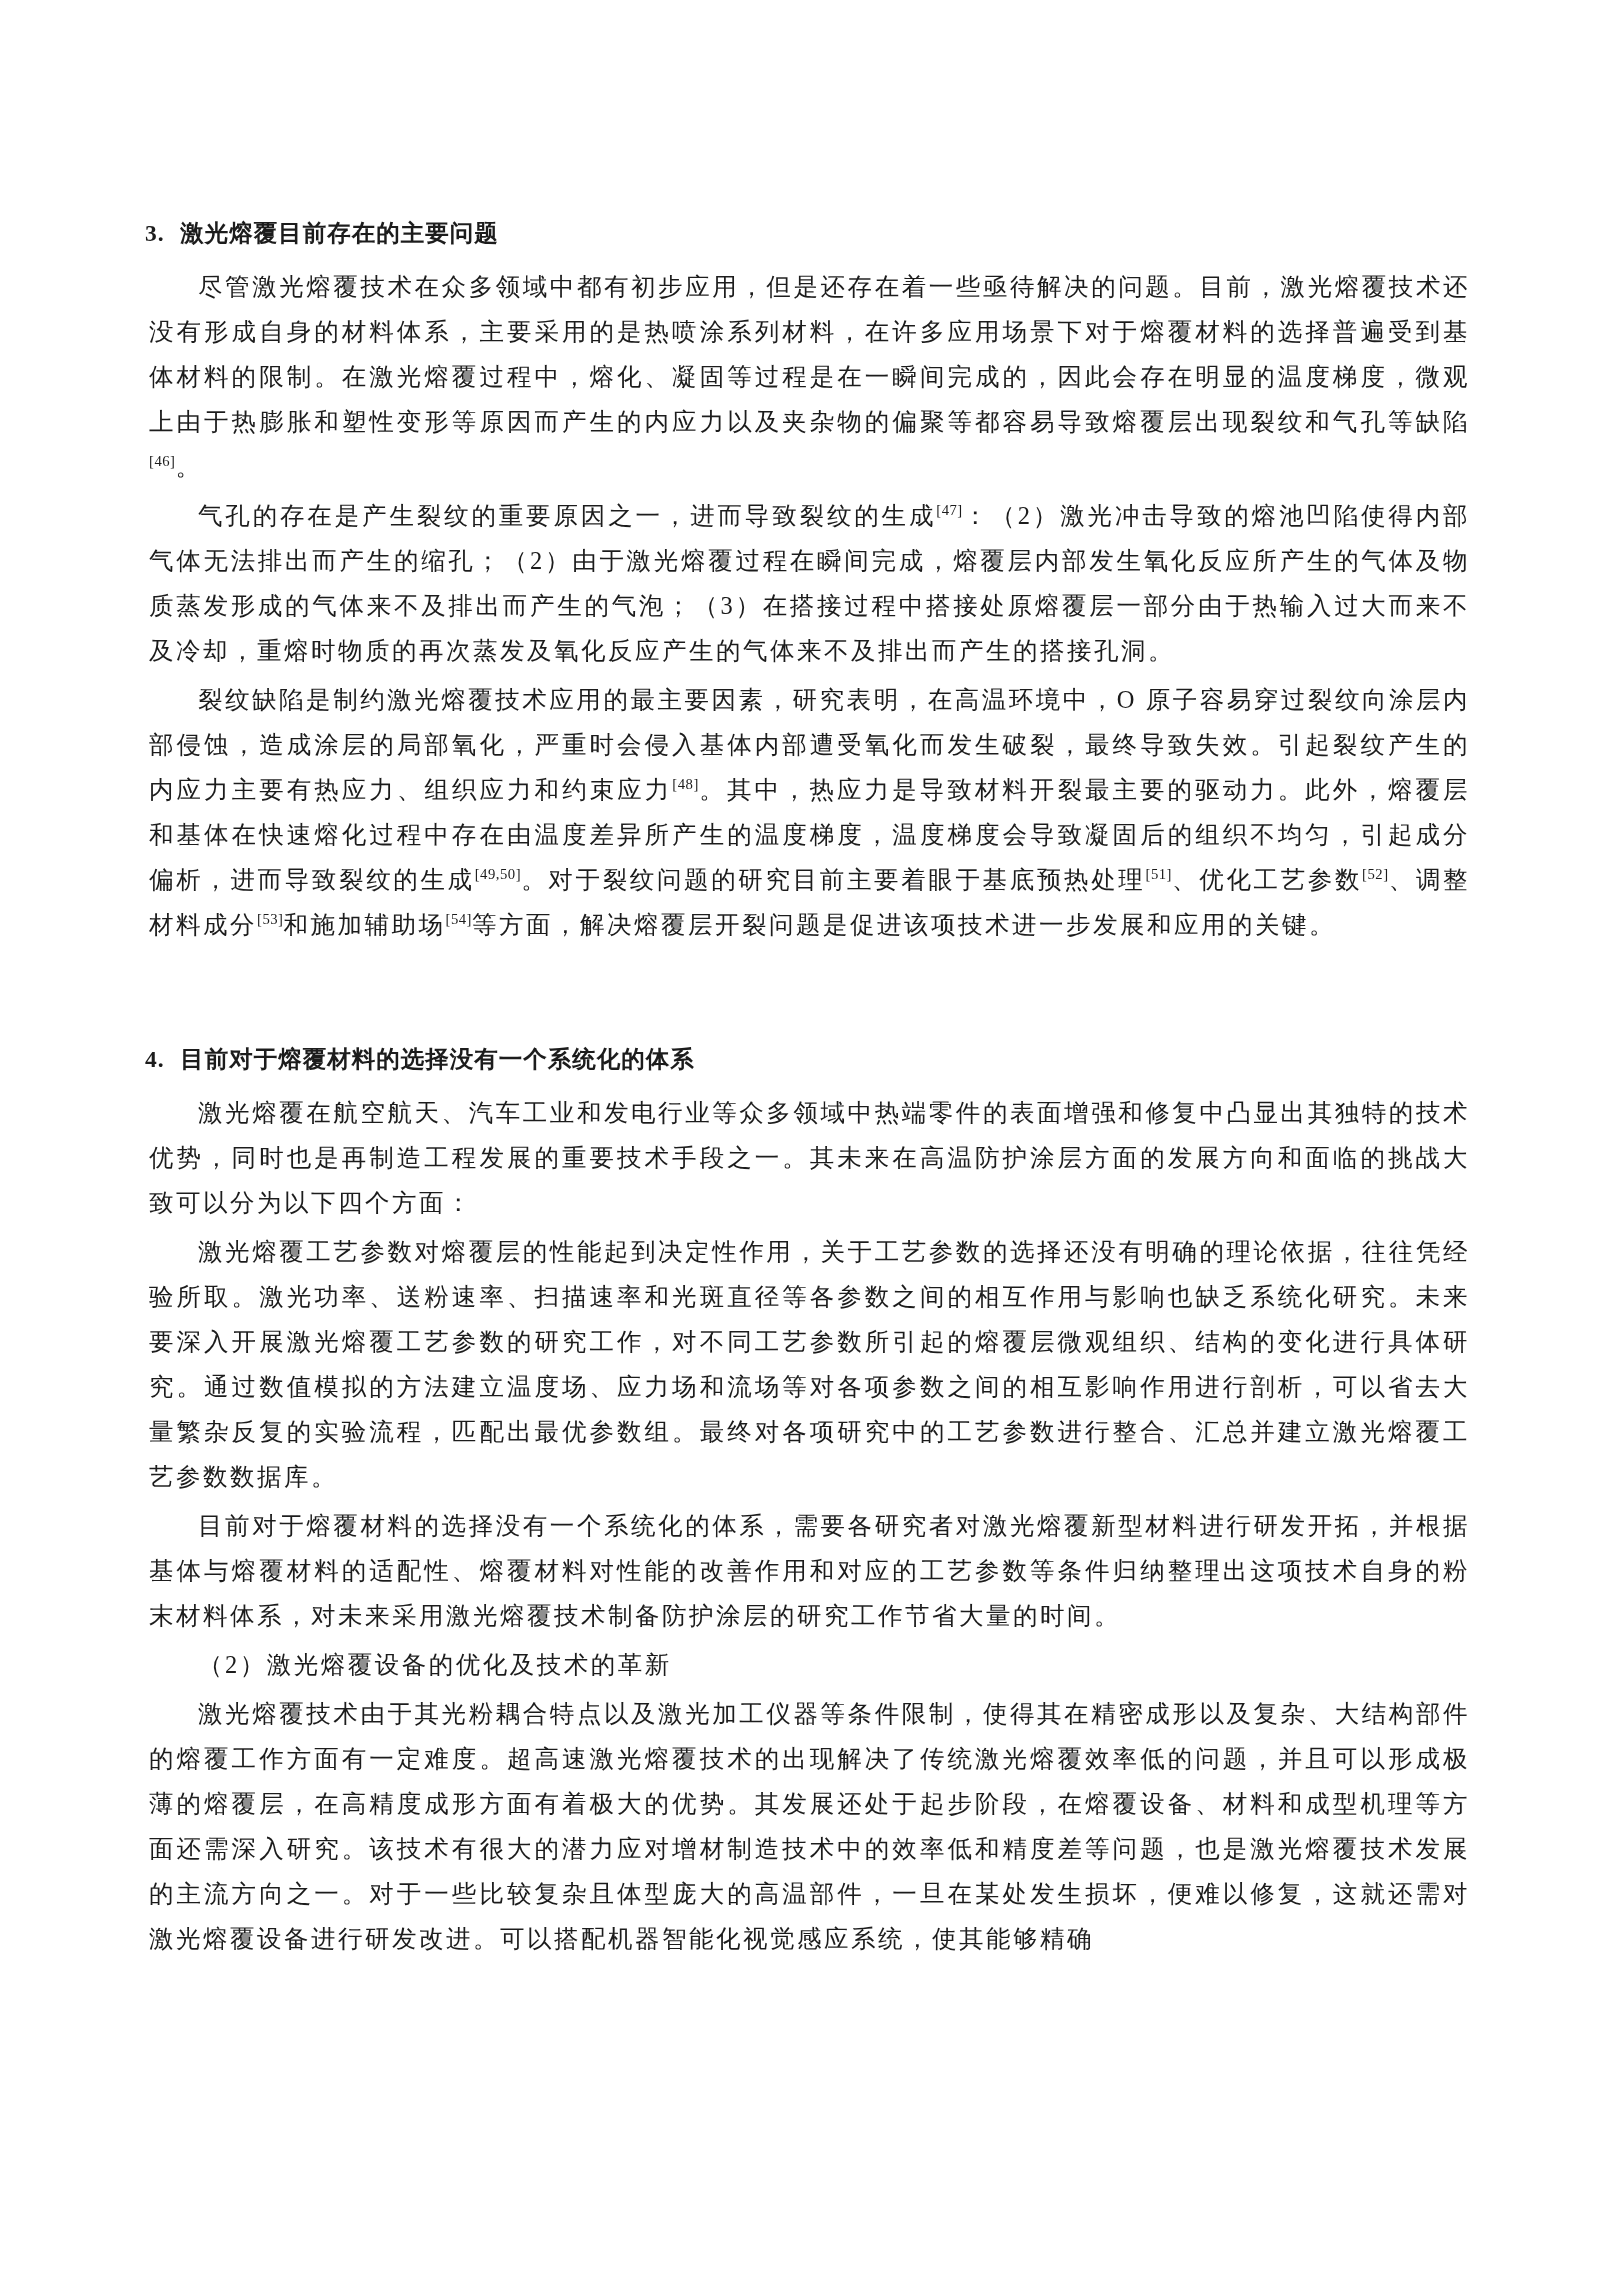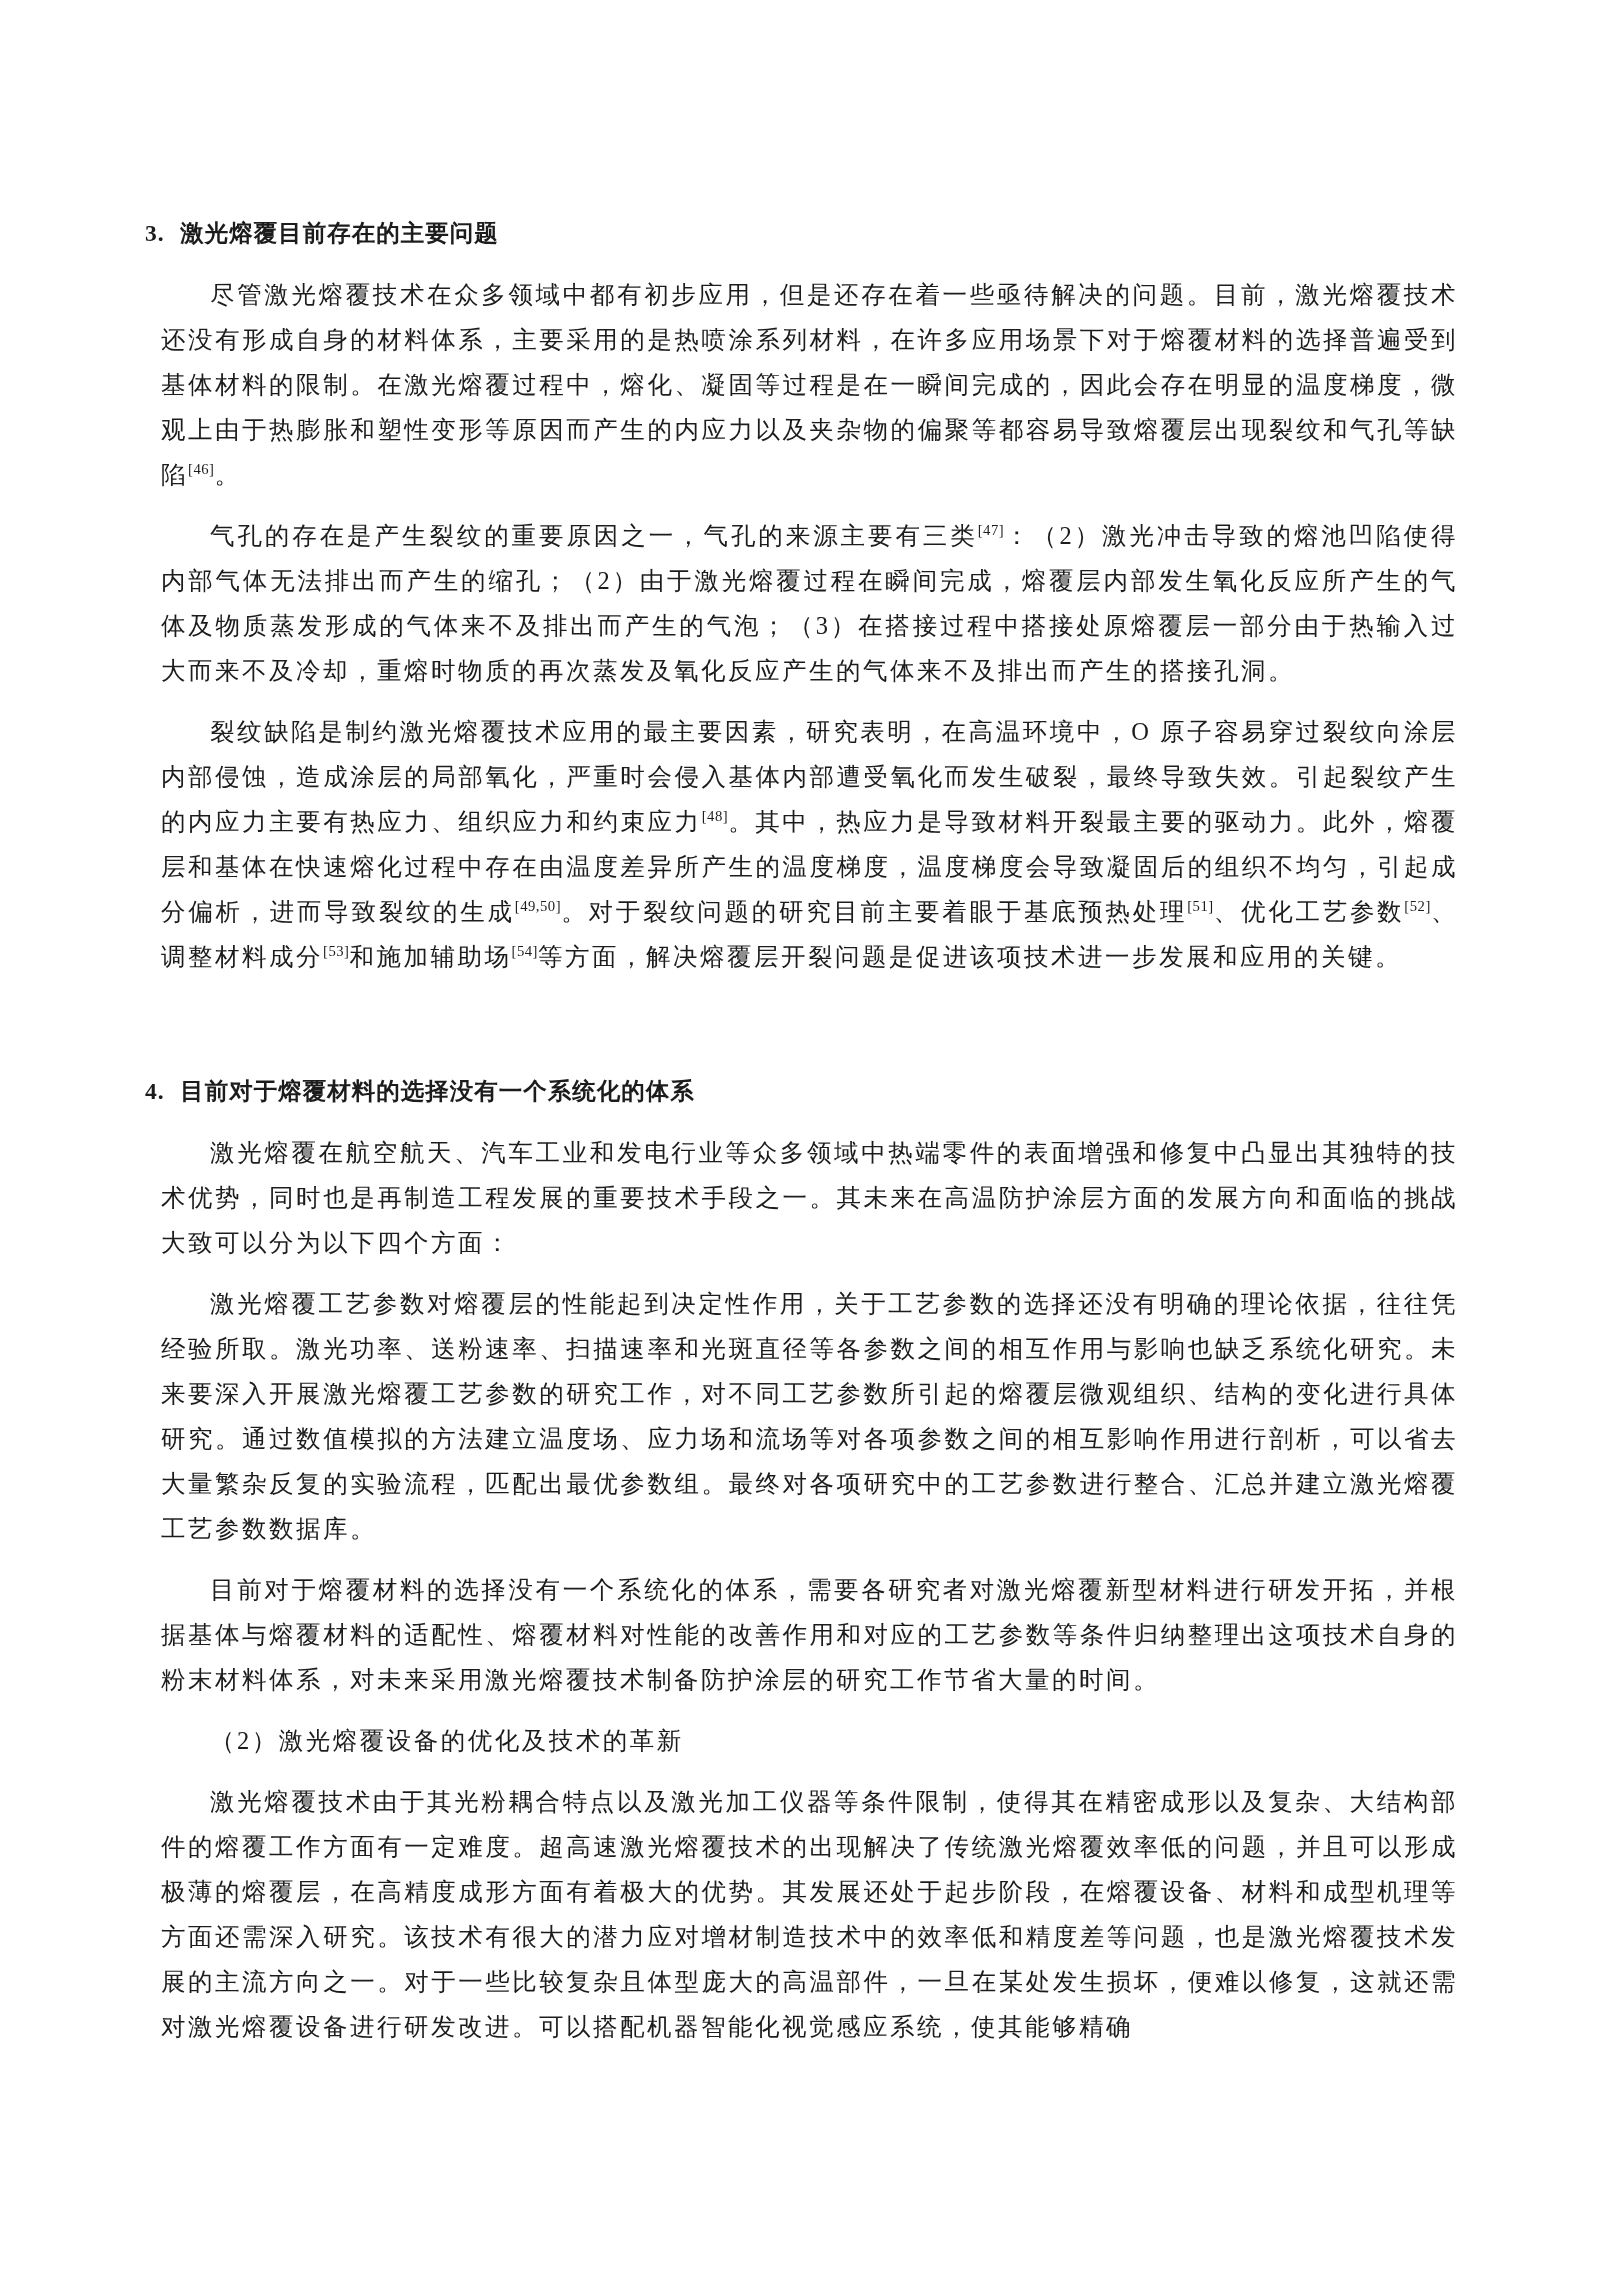--- a/index.html
+++ b/index.html
@@ -35,21 +35,21 @@
   }
   section + section {
     margin-top: 90px;
   }
   .para {
     font-size: 24.5px;
     line-height: 45px;
     letter-spacing: 2.5px;
     text-align: justify;
     text-indent: 2em;
-    margin: 16px;
+    margin: 4px;
   }
   .para sup.cite {
     font-size: 14.7px;
     letter-spacing: 0.5px;
     line-height: 0;
     vertical-align: super;
   }
   .footer {
     position: absolute;
     left: 0;
@@ -64,21 +64,21 @@
 <body>
 
 <div class="page">
   <main class="content">
 
     <section>
       <h2 class="sec-heading">
         <span class="sec-num">3.</span><span class="sec-title">激光熔覆目前存在的主要问题</span>
       </h2>
       <p class="para"><span>尽管激光熔覆技术在众多领域中都有初步应用，但是还存在着一些亟待解决的问题。目前，激光熔覆技术还没有形成自身的材料体系，主要采用的是热喷涂系列材料，在许多应用场景下对于熔覆材料的选择普遍受到基体材料的限制。在激光熔覆过程中，熔化、凝固等过程是在一瞬间完成的，因此会存在明显的温度梯度，微观上由于热膨胀和塑性变形等原因而产生的内应力以及夹杂物的偏聚等都容易导致熔覆层出现裂纹和气孔等缺陷</span><sup class="cite">[46]</sup><span>。</span></p>
-      <p class="para"><span>气孔的存在是产生裂纹的重要原因之一，气孔的来源主要有三类</span><sup class="cite">[47]</sup><span>：（2）激光冲击导致的熔池凹陷使得内部气体无法排出而产生的缩孔；（2）由于激光熔覆过程在瞬间完成，熔覆层内部发生氧化反应所产生的气体及物质蒸发形成的气体来不及排出而产生的气泡；（3）在搭接过程中搭接处原熔覆层一部分由于热输入过大而来不及冷却，重熔时物质的再次蒸发及氧化反应产生的气体来不及排出而产生的搭接孔洞。</span></p>
+      <p class="para"><span>气孔的存在是产生裂纹的重要原因之一，进而导致裂纹的生成</span><sup class="cite">[47]</sup><span>：（2）激光冲击导致的熔池凹陷使得内部气体无法排出而产生的缩孔；（2）由于激光熔覆过程在瞬间完成，熔覆层内部发生氧化反应所产生的气体及物质蒸发形成的气体来不及排出而产生的气泡；（3）在搭接过程中搭接处原熔覆层一部分由于热输入过大而来不及冷却，重熔时物质的再次蒸发及氧化反应产生的气体来不及排出而产生的搭接孔洞。</span></p>
       <p class="para"><span>裂纹缺陷是制约激光熔覆技术应用的最主要因素，研究表明，在高温环境中，O 原子容易穿过裂纹向涂层内部侵蚀，造成涂层的局部氧化，严重时会侵入基体内部遭受氧化而发生破裂，最终导致失效。引起裂纹产生的内应力主要有热应力、组织应力和约束应力</span><sup class="cite">[48]</sup><span>。其中，热应力是导致材料开裂最主要的驱动力。此外，熔覆层和基体在快速熔化过程中存在由温度差异所产生的温度梯度，温度梯度会导致凝固后的组织不均匀，引起成分偏析，进而导致裂纹的生成</span><sup class="cite">[49,50]</sup><span>。对于裂纹问题的研究目前主要着眼于基底预热处理</span><sup class="cite">[51]</sup><span>、优化工艺参数</span><sup class="cite">[52]</sup><span>、调整材料成分</span><sup class="cite">[53]</sup><span>和施加辅助场</span><sup class="cite">[54]</sup><span>等方面，解决熔覆层开裂问题是促进该项技术进一步发展和应用的关键。</span></p>
     </section>
 
     <section>
       <h2 class="sec-heading">
         <span class="sec-num">4.</span><span class="sec-title">目前对于熔覆材料的选择没有一个系统化的体系</span>
       </h2>
       <p class="para"><span>激光熔覆在航空航天、汽车工业和发电行业等众多领域中热端零件的表面增强和修复中凸显出其独特的技术优势，同时也是再制造工程发展的重要技术手段之一。其未来在高温防护涂层方面的发展方向和面临的挑战大致可以分为以下四个方面：</span></p>
       <p class="para"><span>激光熔覆工艺参数对熔覆层的性能起到决定性作用，关于工艺参数的选择还没有明确的理论依据，往往凭经验所取。激光功率、送粉速率、扫描速率和光斑直径等各参数之间的相互作用与影响也缺乏系统化研究。未来要深入开展激光熔覆工艺参数的研究工作，对不同工艺参数所引起的熔覆层微观组织、结构的变化进行具体研究。通过数值模拟的方法建立温度场、应力场和流场等对各项参数之间的相互影响作用进行剖析，可以省去大量繁杂反复的实验流程，匹配出最优参数组。最终对各项研究中的工艺参数进行整合、汇总并建立激光熔覆工艺参数数据库。</span></p>
       <p class="para"><span>目前对于熔覆材料的选择没有一个系统化的体系，需要各研究者对激光熔覆新型材料进行研发开拓，并根据基体与熔覆材料的适配性、熔覆材料对性能的改善作用和对应的工艺参数等条件归纳整理出这项技术自身的粉末材料体系，对未来采用激光熔覆技术制备防护涂层的研究工作节省大量的时间。</span></p>

